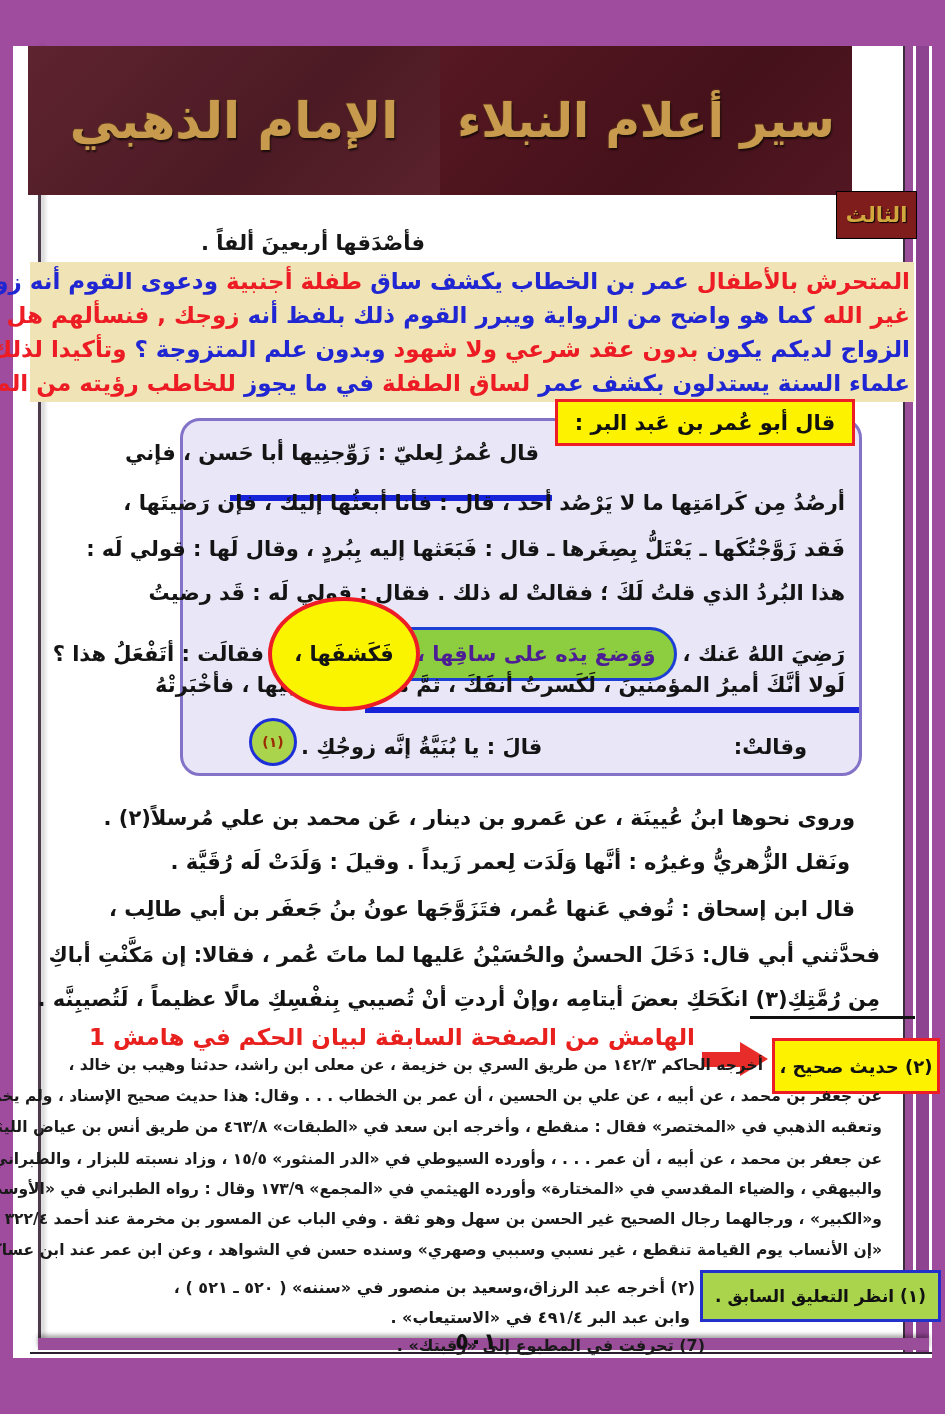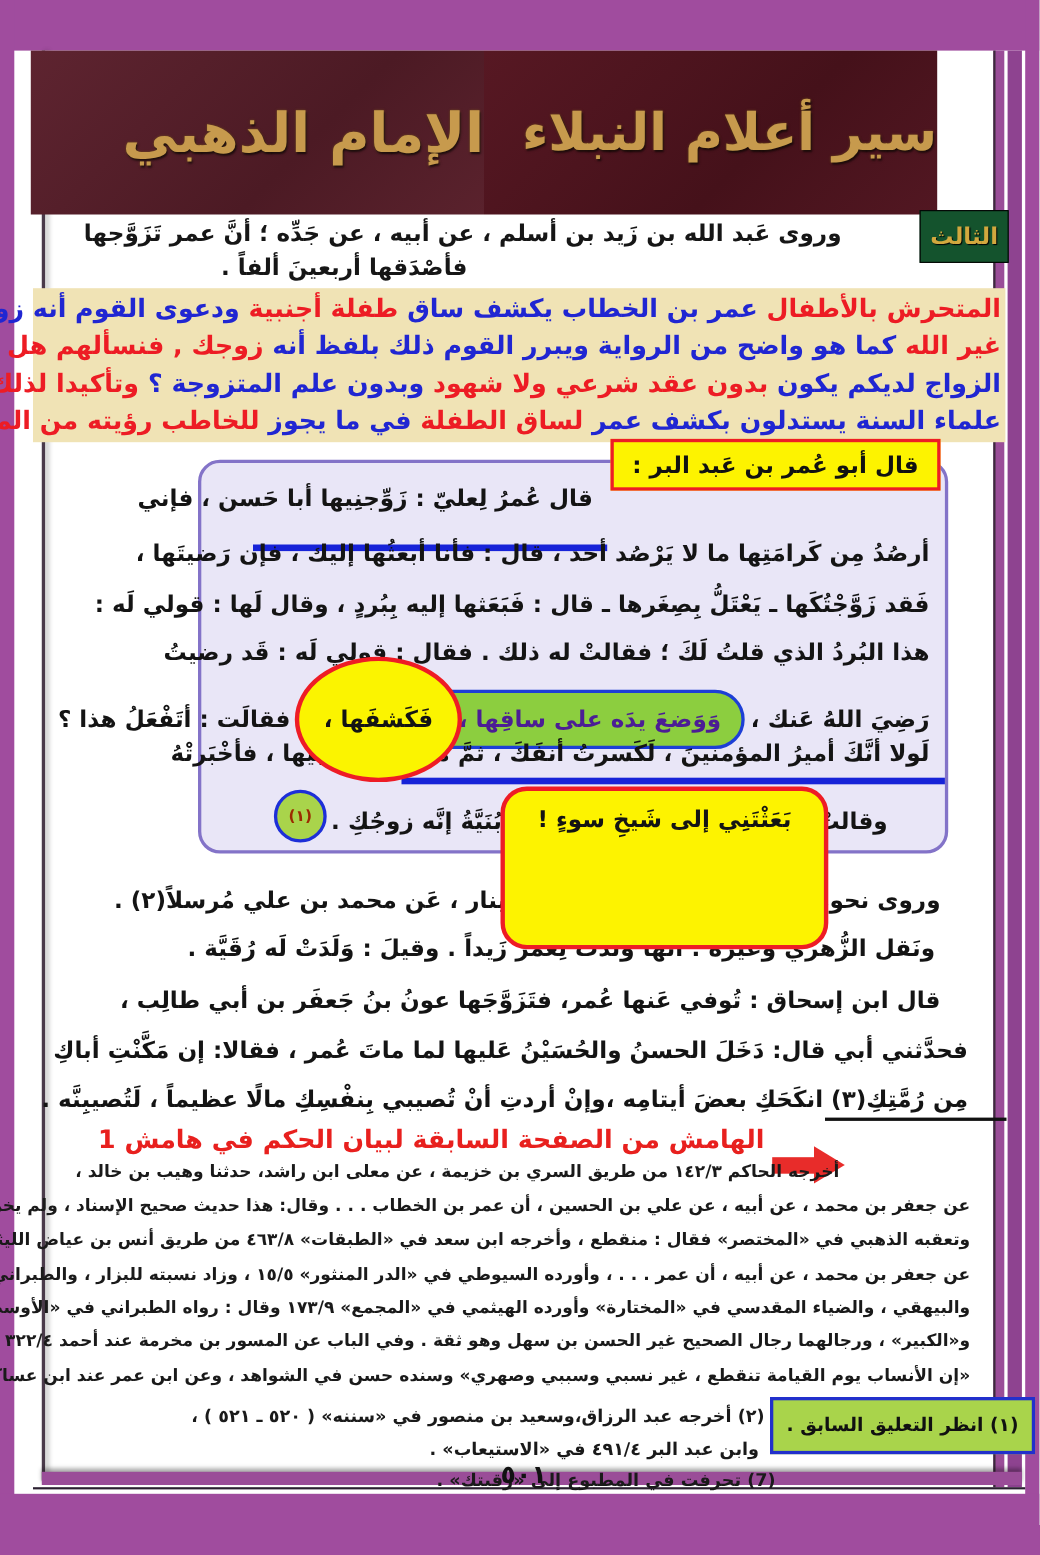--- a/index.html
+++ b/index.html
@@ -11,27 +11,27 @@
   .band-left{left:0;top:0;width:13px;height:1414px;}
   .band-right{left:932px;top:0;width:13px;height:1414px;}
   .band-bottom{left:0;top:1358px;width:945px;height:56px;}
   .stripe-r1{position:absolute;left:903px;top:46px;width:8px;height:1306px;background:#9a4d98;border-left:2px solid #3c2b3c;}
   .stripe-r2{position:absolute;left:916px;top:46px;width:13px;height:1306px;background:#8e4390;}
   .line-left{position:absolute;left:38px;top:46px;width:3px;height:1300px;background:#4a3a4a;box-shadow:3px 0 5px rgba(0,0,0,.3);}
   .line-bottom{position:absolute;left:30px;top:1352px;width:902px;height:2px;background:#2b2030;}
   .stripe-bottom{position:absolute;left:38px;top:1338px;width:891px;height:12px;background:#9a4d98;box-shadow:0 -3px 4px rgba(0,0,0,.35);}
   
   .banner{position:absolute;left:28px;top:46px;width:824px;height:149px;display:flex;}
-  .panel{flex:1;display:flex;align-items:center;justify-content:flex-end;}
+  .panel{flex:1;display:flex;align-items:center;justify-content:center;}
   .panel-author{background:linear-gradient(135deg,#5e2430,#4c1a24 60%,#5a222d);}
   .panel-main{background:linear-gradient(135deg,#571823,#45111a 60%,#521722);}
   .gold{color:#c79a4d;text-shadow:1px 2px 2px rgba(0,0,0,.7),0 0 2px #7a5a20;font-weight:bold;}
   .panel-main .gold{font-size:47px;letter-spacing:-1px;}
   .panel-author .gold{font-size:50px;}
-  .badge{position:absolute;left:836px;top:191px;width:79px;height:46px;background:#14532d;border:1px solid #000;
+  .badge{position:absolute;left:836px;top:191px;width:79px;height:46px;background:#7f1d1d;border:1px solid #000;
          display:flex;align-items:center;justify-content:center;color:#d2a83e;font-weight:bold;font-size:21px;
          text-shadow:1px 1px 1px #000;}
   
   .ar{direction:rtl;unicode-bidi:embed;}
   .intro-line{position:absolute;white-space:nowrap;font-size:21px;font-weight:600;color:#161616;}
   .intro1{right:180px;top:200px;}
   .intro2{right:520px;top:231px;}
   
   .commentary{position:absolute;left:30px;top:262px;width:884px;height:140px;background:#f0e3b5;
               display:flex;flex-direction:column;justify-content:space-around;text-align:center;padding:2px 4px;box-sizing:border-box;}
@@ -119,21 +119,20 @@
   <div class="banner">
     <div class="panel panel-author">
       <span class="gold ar">الإمام الذهبي</span>
     </div>
     <div class="panel panel-main">
       <span class="gold ar">سير أعلام النبلاء</span>
     </div>
   </div>
   <div class="badge ar">الثالث</div>
 
-  <div class="intro-line intro1 ar">وروى عَبد الله بن زَيد بن أسلم ، عن أبيه ، عن جَدِّه ؛ أنَّ عمر تَزَوَّجها</div>
   <div class="intro-line intro2 ar">فأصْدَقها أربعينَ ألفاً .</div>
 
   <div class="commentary">
     <div class="cline ar"><span class="seg-red">المتحرش بالأطفال </span><span class="seg-blue">عمر بن الخطاب يكشف ساق </span><span class="seg-red">طفلة أجنبية </span><span class="seg-blue">ودعوى القوم أنه زوجها</span></div>
     <div class="cline ar"><span class="seg-red">غير الله </span><span class="seg-blue">كما هو واضح من الرواية ويبرر القوم ذلك بلفظ أنه </span><span class="seg-red">زوجك , فنسألهم هل</span></div>
     <div class="cline ar"><span class="seg-blue">الزواج لديكم يكون </span><span class="seg-red">بدون عقد شرعي ولا شهود </span><span class="seg-blue"> وبدون علم المتزوجة ؟ </span><span class="seg-red">وتأكيدا لذلك فإن</span></div>
     <div class="cline ar"><span class="seg-blue">علماء السنة يستدلون بكشف عمر </span><span class="seg-red">لساق الطفلة </span><span class="seg-blue">في ما يجوز </span><span class="seg-red">للخاطب رؤيته من المخطوبة</span></div>
   </div>
 
   <div class="qlabel ar">قال أبو عُمر بن عَبد البر :</div>
@@ -146,35 +145,35 @@
     <div class="qline ql4 ar">هذا البُردُ الذي قلتُ لَكَ ؛ فقالتْ له ذلك .  فقال : قولي لَه : قَد رضيتُ</div>
     <div class="ql5">
       <span class="txt ar">رَضِيَ اللهُ عَنك ،</span>
       <span class="green-pill ar">وَوَضعَ يدَه على ساقِها ،</span>
       <span class="yellow-ellipse ar">فَكَشفَها ،</span>
       <span class="txt ar">فقالَت : أتَفْعَلُ هذا ؟</span>
     </div>
     <div class="qline ql6 ar">لَولا أنَّكَ أميرُ المؤمنينَ ، لَكَسرتُ أنفَكَ ، ثمَّ مَضَتْ إلى أبيها ، فأخْبَرتْهُ</div>
     <div class="ul6"></div>
     <div class="qline q7a ar">وقالتْ:</div>
-    <div class="shaykh ar">بَعَثْتَنِي إلى شَيخِ سوءٍ !</div>
     <div class="qline q7b ar">قالَ : يا بُنَيَّةُ إنَّه زوجُكِ .</div>
     <div class="qcircle ar">(١)</div>
   </div>
 
   <div class="bline bp1 ar">وروى نحوها ابنُ عُيينَة ، عن عَمرو بن دينار ، عَن محمد بن علي مُرسلاً(٢) .</div>
   <div class="bline bp2 ar">ونَقل الزُّهريُّ وغيرُه : أنَّها وَلَدَت لِعمر زَيداً .  وقيلَ : وَلَدَتْ لَه رُقَيَّة .</div>
   <div class="bline bp3 ar">قال ابن إسحاق : تُوفي عَنها عُمر، فتَزَوَّجَها عونُ بنُ جَعفَر بن أبي طالِب ،</div>
   <div class="bline bp4 ar">فحدَّثني أبي قال: دَخَلَ الحسنُ والحُسَيْنُ عَليها لما ماتَ عُمر ، فقالا: إن مَكَّنْتِ أباكِ</div>
   <div class="bline bp5 ar">مِن رُمَّتِكِ(٣) انكَحَكِ بعضَ أيتامِه ،وإنْ أردتِ أنْ تُصيبي بِنفْسِكِ مالًا عظيماً ، لَتُصيبِنَّه .</div>
 
   <div class="divider"></div>
   <div class="fn-heading ar">الهامش من الصفحة السابقة لبيان الحكم في هامش 1</div>
   <div class="arrow-body"></div>
   <div class="arrow-head"></div>
+  <div class="fn-label ar">(٢) حديث صحيح ،</div>
 
   <div class="fline fn1 ar">أخرجه الحاكم ١٤٢/٣ من طريق السري بن خزيمة ، عن معلى ابن راشد، حدثنا وهيب بن خالد ،</div>
   <div class="fline fn2 ar">عن جعفر بن محمد ، عن أبيه ، عن علي بن الحسين ، أن عمر بن الخطاب . . .  وقال: هذا حديث صحيح الإسناد ، ولم يخرجاه ،</div>
   <div class="fline fn3 ar">وتعقبه الذهبي في «المختصر» فقال : منقطع ، وأخرجه ابن سعد في «الطبقات» ٤٦٣/٨ من طريق أنس بن عياض الليثي ؛</div>
   <div class="fline fn4 ar">عن جعفر بن محمد ، عن أبيه ، أن عمر . . . ، وأورده السيوطي في «الدر المنثور» ١٥/٥ ، وزاد نسبته للبزار ، والطبراني ،</div>
   <div class="fline fn5 ar">والبيهقي ، والضياء المقدسي في «المختارة»  وأورده الهيثمي في «المجمع» ١٧٣/٩ وقال : رواه الطبراني في «الأوسط»</div>
   <div class="fline fn6 ar">و«الكبير» ، ورجالهما رجال الصحيح غير الحسن بن سهل وهو ثقة . وفي الباب عن المسور بن مخرمة عند أحمد ٣٢٢/٤ بلفظ :</div>
   <div class="fline fn7 ar">«إن الأنساب يوم القيامة تنقطع ، غير نسبي وسببي وصهري» وسنده حسن في الشواهد ، وعن ابن عمر عند ابن عساكر .</div>
 
   <div class="bn-green ar">(١) انظر التعليق السابق .</div>

